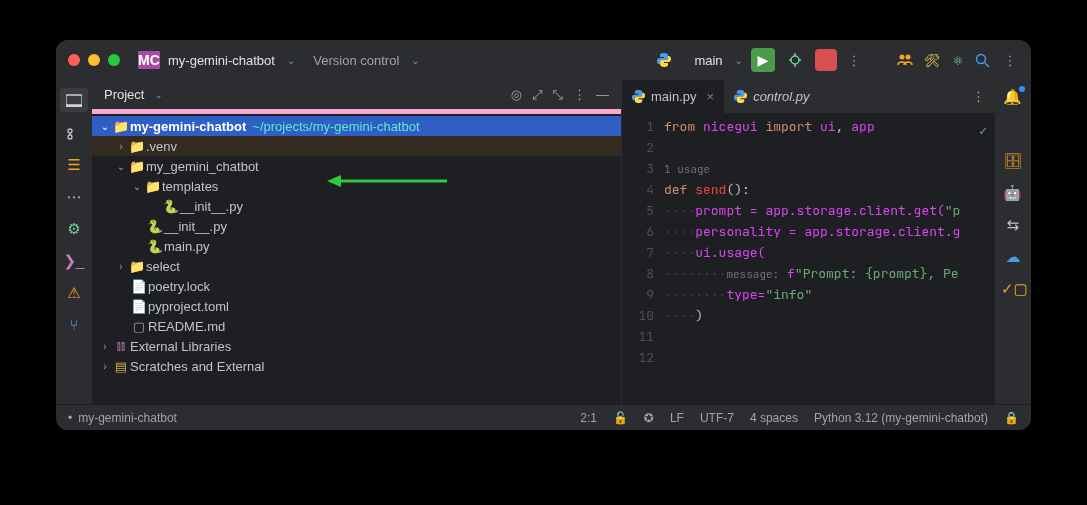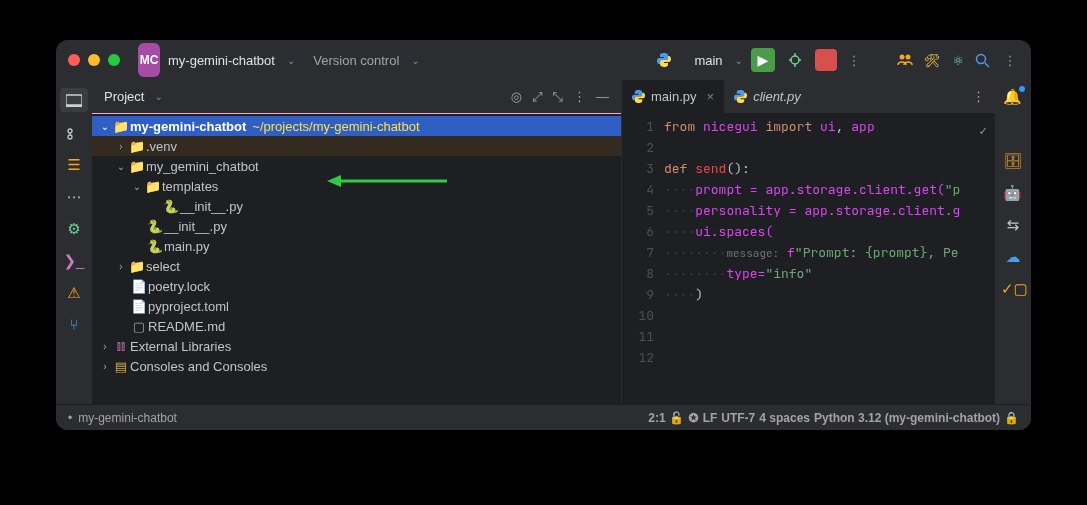--- a/index.html
+++ b/index.html
@@ -2,44 +2,44 @@
 <html><head>
 <meta charset="utf-8">
 <style>
 * { margin: 0; padding: 0; box-sizing: border-box; }
 body { background: #000; font-family: -apple-system, 'Segoe UI', sans-serif; font-size: 13px; width: 1087px; height: 505px; display: flex; align-items: flex-start; justify-content: center; padding-top: 40px; }
 .window { width: 975px; height: 390px; background: #1e1f22; border-radius: 12px; overflow: hidden; box-shadow: 0 10px 40px rgba(0,0,0,0.6); display: flex; flex-direction: column; position: relative; }
 .titlebar { height: 40px; background: #2b2d30; display: flex; align-items: center; padding: 0 12px; gap: 8px; }
 .traffic { display: flex; gap: 8px; margin-right: 10px; }
 .dot { width: 12px; height: 12px; border-radius: 50%; }
 .dot.r { background: #ff5f57; } .dot.y { background: #febc2e; } .dot.g { background: #28c840; }
-.badge { width: 22px; height: 34px; border-radius: 6px; background: #a64ca6; color: #fff; font-size: 12px; font-weight: bold; display: flex; align-items: center; justify-content: center; }
+.badge { width: 22px; height: 18px; border-radius: 1px; background: #a64ca6; color: #fff; font-size: 14px; font-weight: bold; display: flex; align-items: center; justify-content: center; }
 .tb-text { color: #dfe1e5; font-size: 13px; }
 .tb-link { color: #a0a3a8; font-size: 13px; margin-left: 10px; }
 .chev { color: #5a9bd4; font-size: 10px; margin-left: 4px; }
 .spacer { flex: 1; }
 .py-icon { color: #ffd94a; display: inline-flex; align-items: center; }
 .tb-btn { width: 24px; height: 24px; border-radius: 4px; display: flex; align-items: center; justify-content: center; font-size: 14px; }
 .run { background: #4a9c4a; color: #fff; }
 .bug { color: #e27878; }
 .stop { background: #d84f4f; width: 22px; height: 22px; border-radius: 4px; }
 .ico { width: 18px; text-align: center; }
 .ico.ora { color: #f5a623; } .ico.yel { color: #ffd94a; } .ico.grn { color: #6fcf97; } .ico.blu { color: #4a9be8; } .ico.gry { color: #a0a3a8; }
 .body { flex: 1; display: flex; min-height: 0; }
 .leftbar, .rightbar { width: 36px; background: #2b2d30; display: flex; flex-direction: column; align-items: center; padding-top: 8px; gap: 14px; }
 .leftbar .sel { background: #3a3c40; width: 28px; height: 24px; border-radius: 4px; display: flex; align-items: center; justify-content: center; }
 .lb-ico { color: #c0c3c8; font-size: 15px; width: 24px; text-align: center; }
 .project { width: 530px; background: #1e1f22; display: flex; flex-direction: column; border-right: 1px solid #2b2d30; }
-.proj-head { height: 34px; display: flex; align-items: center; padding: 0 12px; border-bottom: 1px solid #f9a8d4; background: #2b2d30; gap: 6px; }
+.proj-head { height: 34px; display: flex; align-items: center; padding: 0 12px; border-bottom: 5px solid #f9a8d4; background: #2b2d30; gap: 6px; }
 .proj-title { color: #dfe1e5; font-weight: 500; }
 .proj-icons { margin-left: auto; display: flex; gap: 10px; color: #a0a3a8; font-size: 13px; }
 .tree { flex: 1; overflow: auto; padding: 2px 0; position: relative; }
 .row { display: flex; align-items: center; height: 20px; color: #c0c3c8; white-space: nowrap; cursor: default; }
 .row.sel { background: #2f5fc4; color: #fff; }
-.row.sel .dim { color: #fde047; }
+.row.sel .dim { color: #5eead4; }
 .arrow { width: 14px; text-align: center; color: #a0a3a8; font-size: 10px; }
 .row.sel .arrow { color: #fff; }
 .fico { width: 18px; text-align: center; font-size: 13px; } .py { color: #4a9be8; } .md { color: #a0a3a8; } .lib { color: #c77dbb; }
 .bold { font-weight: 600; }
 .dim { color: #6f737a; margin-left: 6px; }
 .dot-folder { color: #a07850; }
 .arrow-annot { position: absolute; left: 235px; top: 59px; color: #2ecc40; font-size: 16px; pointer-events: none; }
 .editor { flex: 1; display: flex; flex-direction: column; min-width: 0; }
 .tabs { height: 34px; background: #2b2d30; display: flex; align-items: center; border-bottom: 1px solid #1e1f22; }
 .tab { height: 100%; display: flex; align-items: center; padding: 0 10px; gap: 6px; color: #c0c3c8; font-size: 13px; }
@@ -51,21 +51,21 @@
 .gutter { width: 42px; text-align: right; color: #4b4e53; padding-right: 10px; padding-top: 2px; user-select: none; }
 .gutter div { height: 21px; }
 .src { flex: 1; padding-top: 2px; color: #bcbec4; overflow: hidden; }
 .ln { height: 21px; white-space: pre; }
 .kw { color: #cf8e6d; } .fn { color: #ef4444; } .nm { color: #d946ef; } .str { color: #6aab73; } .par { color: #bcbec4; } .hint { color: #6f737a; font-size: 11px; }
 .usage { color: #6f737a; font-size: 11px; display: inline-block; height: 21px; line-height: 21px; }
 .indent { color: #3a3c40; }
 .check { position: absolute; right: 8px; top: 6px; color: #6aab73; }
 .status { height: 26px; background: #2b2d30; display: flex; align-items: center; padding: 0 12px; color: #a0a3a8; font-size: 12px; gap: 14px; border-top: 1px solid #1e1f22; }
 .status .left { display: flex; align-items: center; gap: 6px; }
-.status .right { margin-left: auto; display: flex; gap: 4px; align-items: flex-start; font-weight: bold; }
+.status .right { margin-left: auto; display: flex; gap: 16px; align-items: flex-start; }
 .rightbar .notif { position: relative; }
 .rightbar .bluedot { position: absolute; top: -2px; right: 0; width: 6px; height: 6px; background: #3592ff; border-radius: 50%; }
 svg { display: block; }
 </style>
 </head>
 <body>
 
 <div class="window">
 
   <div class="titlebar">
@@ -206,21 +206,21 @@
             <span>README.md</span>
         </div>
         <div class="row" style="padding-left:6px">
           <span class="arrow">›</span>
             <span class="fico lib">⫾⫾</span>
             <span>External Libraries</span>
         </div>
         <div class="row" style="padding-left:6px">
           <span class="arrow">›</span>
             <span class="fico" style="color:#d6a84a">▤</span>
-            <span>Consoles and Consoles</span>
+            <span>Scratches and External</span>
         </div>
         <div class="arrow-annot">
           <svg width="120" height="16" viewBox="0 0 120 16">
               <line x1="120" y1="8" x2="12" y2="8" stroke="#2ecc40" stroke-width="3"></line>
               <polygon points="0,8 14,2 14,14" fill="#2ecc40"></polygon>
             </svg>
         </div>
       </div>
     </div>
 
@@ -236,21 +236,21 @@
           <span>main.py</span>
           <span class="close">×</span>
         </div>
         <div class="tab">
           <span class="py-icon">
               <svg width="13" height="13" viewBox="0 0 14 14">
                 <path fill="#4a9be8" d="M7 0C3 0 3 2 3 2v2h4v1H2S0 5 0 8s2 3 2 3h1V9s0-2 2-2h4s2 0 2-2V2S11 0 7 0z"></path>
                 <path fill="#ffd94a" d="M7 14c4 0 4-2 4-2v-2H7V9h5s2 0 2-3-2-3-2-3h-1v2s0 2-2 2H5s-2 0-2 2v2s0 3 4 3z"></path>
               </svg>
             </span>
-          <span class="ital">client.py</span>
+          <span class="ital">control.py</span>
         </div>
         <span class="more">⋮</span>
       </div>
       <div class="code">
         <div class="gutter">
           <div>1</div>
             <div>2</div>
             <div>3</div>
             <div>4</div>
             <div>5</div>
@@ -258,24 +258,25 @@
             <div>7</div>
             <div>8</div>
             <div>9</div>
             <div>10</div>
             <div>11</div>
             <div>12</div>
         </div>
         <div class="src">
           <div class="ln"><span class="kw">from</span> <span class="nm">nicegui</span> <span class="kw">import</span> <span class="nm">ui</span>, <span class="nm">app</span></div>
           <div class="ln"></div>
+          <div class="ln"><span class="usage">1 usage</span></div>
           <div class="ln"><span class="kw">def</span> <span class="fn">send</span><span class="par">():</span></div>
           <div class="ln"><span class="indent">····</span><span class="nm">prompt = app.storage.client.get(</span><span class="str">"p</span></div>
           <div class="ln"><span class="indent">····</span><span class="nm">personality = app.storage.client.g</span></div>
-          <div class="ln"><span class="indent">····</span><span class="nm">ui.spaces(</span></div>
+          <div class="ln"><span class="indent">····</span><span class="nm">ui.usage(</span></div>
           <div class="ln"><span class="indent">········</span><span class="hint">message:</span><span class="nm"> f</span><span class="str">"Prompt: {prompt}, Pe</span></div>
           <div class="ln"><span class="indent">········</span><span class="nm">type</span><span class="nm">=</span><span class="str">"info"</span></div>
           <div class="ln"><span class="indent">····</span><span class="par">)</span></div>
           <div class="ln"></div>
           <div class="ln"></div>
         </div>
         <div class="check">✓</div>
       </div>
     </div>
 

